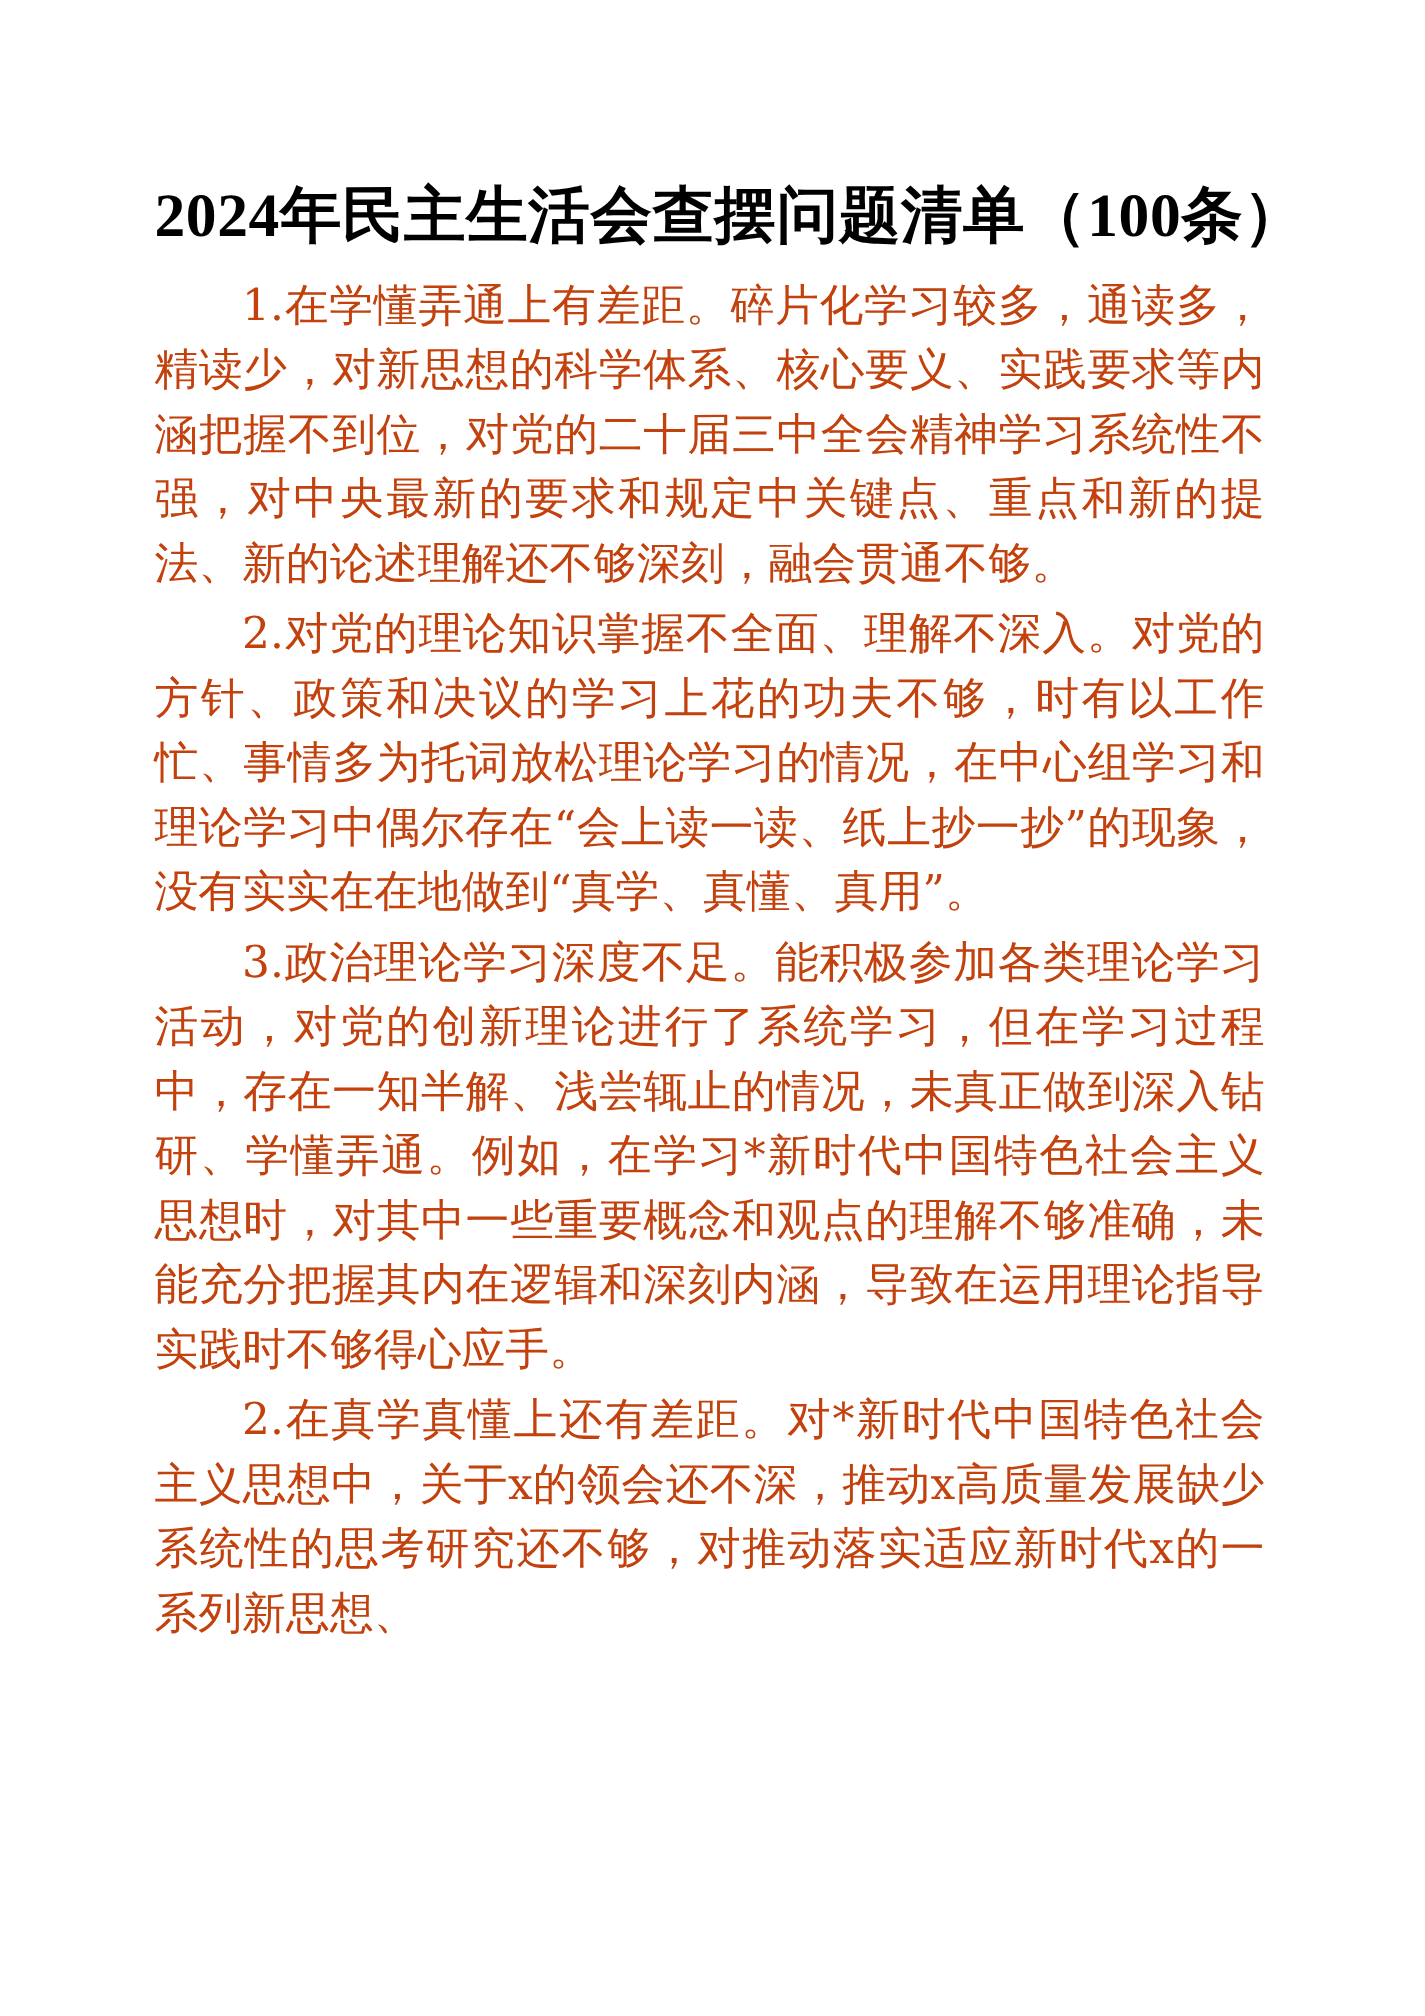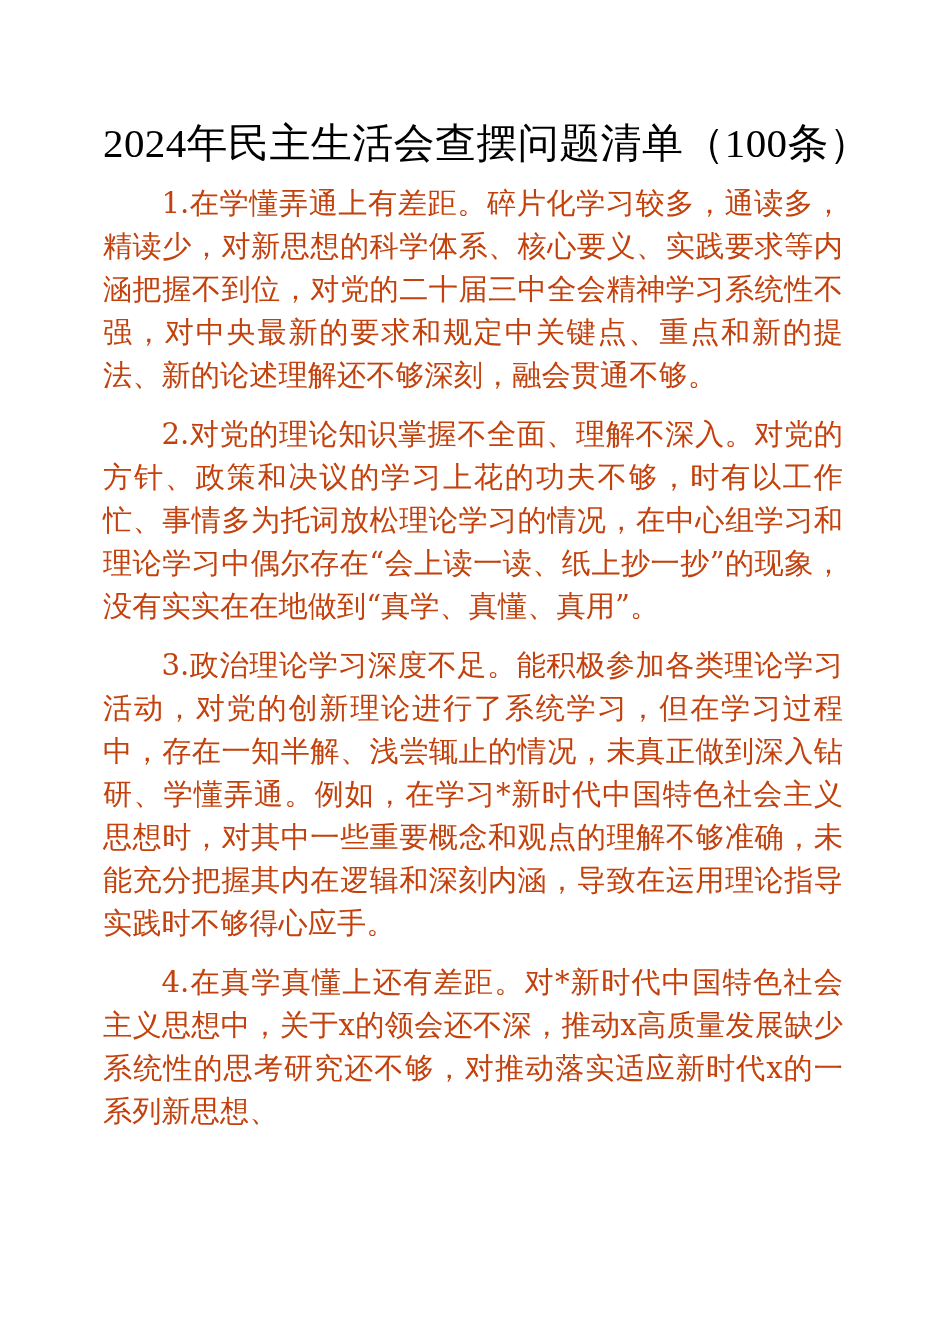--- a/index.html
+++ b/index.html
@@ -22,21 +22,21 @@
   .content {
     position: absolute;
     left: 103px;
     top: 0;
     width: 740px;
   }
   .doc-title {
     margin: 0;
     padding: 0;
     font-family: "Liberation Serif", "DejaVu Serif", serif;
-    font-weight: normal;
+    font-weight: bold;
     font-size: 41px;
     line-height: 50px;
     color: #000000;
     text-align: left;
     letter-spacing: 0.4px;
     padding-top: 118px;
     white-space: nowrap;
   }
   .section-heading {
     margin: 0;
@@ -60,37 +60,37 @@
     font-size: 29.2px;
     line-height: 43px;
     color: #c2410c;
     text-align: justify;
     text-align-last: left;
     text-indent: 2em;
     word-break: break-all;
     letter-spacing: 0.05px;
   }
   .body-para + .body-para {
-    margin-top: 16px;
+    margin-top: 4px;
   }
   .para-first {
     margin-top: 14px;
   }
 </style>
 </head>
 <body>
 
 <div class="page">
   <div class="content">
 
     <h1 class="doc-title">2024年民主生活会查摆问题清单（100条）</h1>
 
 
     <p class="body-para para-first">1.在学懂弄通上有差距。碎片化学习较多，通读多，精读少，对新思想的科学体系、核心要义、实践要求等内涵把握不到位，对党的二十届三中全会精神学习系统性不强，对中央最新的要求和规定中关键点、重点和新的提法、新的论述理解还不够深刻，融会贯通不够。</p>
 
     <p class="body-para">2.对党的理论知识掌握不全面、理解不深入。对党的方针、政策和决议的学习上花的功夫不够，时有以工作忙、事情多为托词放松理论学习的情况，在中心组学习和理论学习中偶尔存在“会上读一读、纸上抄一抄”的现象，没有实实在在地做到“真学、真懂、真用”。</p>
 
     <p class="body-para">3.政治理论学习深度不足。能积极参加各类理论学习活动，对党的创新理论进行了系统学习，但在学习过程中，存在一知半解、浅尝辄止的情况，未真正做到深入钻研、学懂弄通。例如，在学习*新时代中国特色社会主义思想时，对其中一些重要概念和观点的理解不够准确，未能充分把握其内在逻辑和深刻内涵，导致在运用理论指导实践时不够得心应手。</p>
 
-    <p class="body-para">4.在真学真懂上还有差距。对*新时代中国特色社会主义思想中，关于x的领会还不深，推动x高质量发展缺少系统性的思考研究还不够，对推动落实适应新时代x的一系列新思想、</p>
+    <p class="body-para">2.在真学真懂上还有差距。对*新时代中国特色社会主义思想中，关于x的领会还不深，推动x高质量发展缺少系统性的思考研究还不够，对推动落实适应新时代x的一系列新思想、</p>
 
   </div>
 </div>
 
 </body></html>

